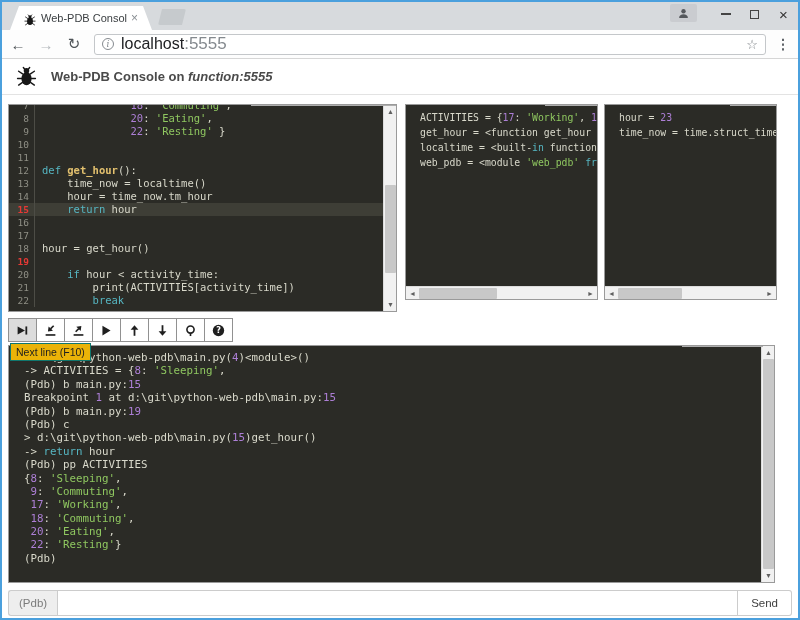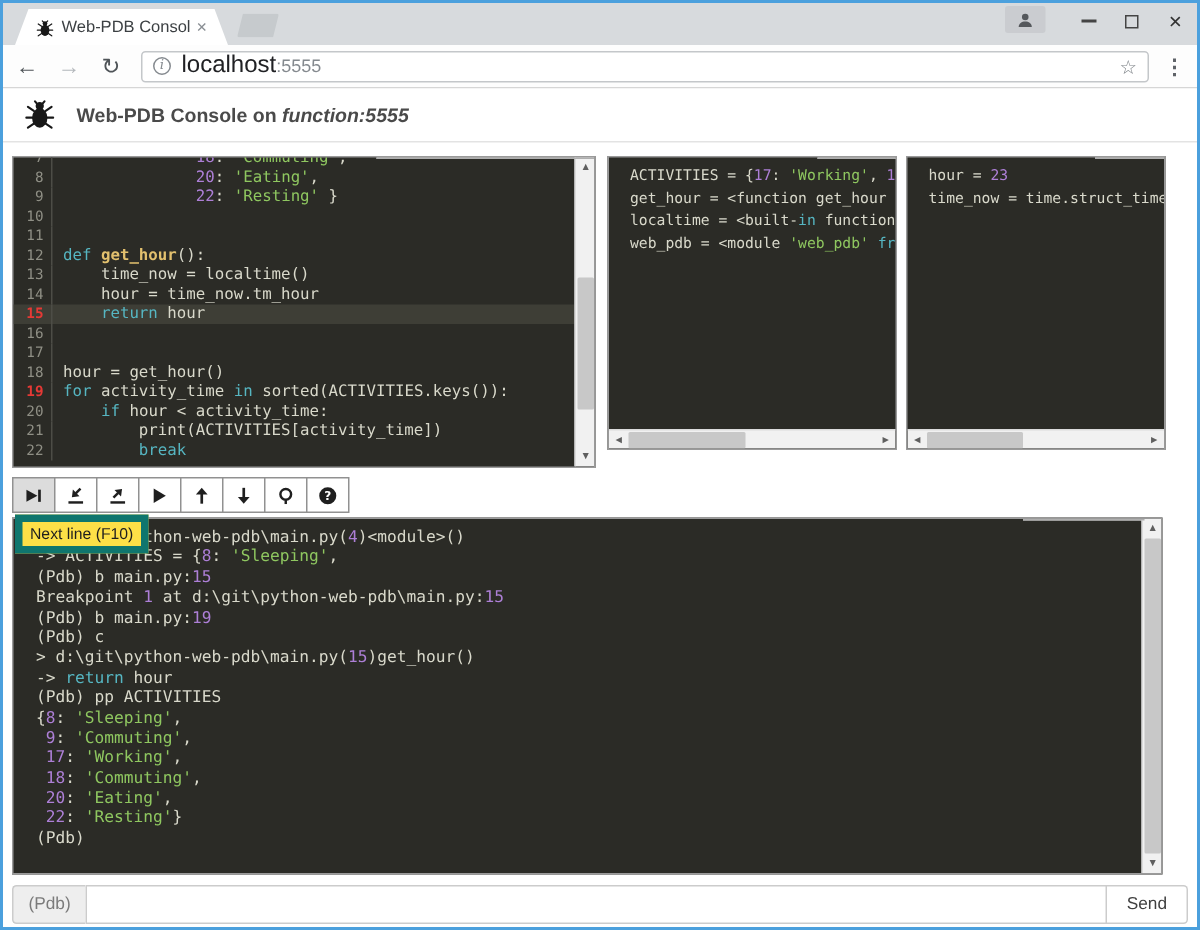--- a/index.html
+++ b/index.html
@@ -25,21 +25,21 @@
 
   .toolbar { position:absolute; left:0; top:28px; width:796px; height:29px; background:#fdfdfd; border-bottom:1px solid #d6d6d6;
              display:flex; align-items:center; }
   .navbtn { width:24px; height:24px; display:flex; align-items:center; justify-content:center; font-size:15px; color:#4f5458; margin-left:4px; }
   .navbtn.disabled { color:#b4b8bc; }
   .addressbar { flex:1; height:21px; margin:0 6px 0 8px; border:1px solid #c4c7ca; border-radius:3px; background:#fff;
                 display:flex; align-items:center; padding:0 7px; }
   .info-badge { width:12px; height:12px; border-radius:50%; border:1px solid #868b90; color:#868b90;
                 font-family:"DejaVu Serif", serif; font-style:italic; font-size:9px; line-height:10px; text-align:center; margin-right:7px; flex:0 0 auto;}
   .url-host { font-size:16px; color:#202124; }
-  .url-port { font-size:12px; color:#84898e; }
+  .url-port { font-size:17px; color:#84898e; }
   .star { margin-left:auto; font-size:13px; color:#7d8287; }
   .menu-btn { width:22px; height:24px; display:flex; align-items:center; justify-content:center;
               font-size:14px; color:#5f6368; margin-right:4px; font-weight:bold; }
 
   
   .page-header { position:absolute; left:0; top:57px; width:796px; height:36px; background:#fff; border-bottom:1px solid #e3e3e3;
                  display:flex; align-items:center; }
   .bug-big { width:21px; height:21px; margin-left:14px; }
   .page-title { margin-left:14px; font-size:13px; font-weight:bold; color:#4a4a4a; }
   .page-title .host { font-style:italic; }
@@ -77,21 +77,21 @@
   .locals-panel { left:602px; width:173px; }
 
   
   .dbg-toolbar { position:absolute; left:6px; top:316px; display:flex; z-index:4; }
   .dbg-btn { width:29px; height:24px; border:1px solid #919191; background:#fff; margin-left:-1px;
              display:flex; align-items:center; justify-content:center; cursor:pointer; }
   .dbg-btn:first-child { margin-left:0; }
   .dbg-btn.hovered { background:#dcdcdc; }
   .dbg-btn svg { width:13px; height:13px; }
 
-  .tooltip { position:absolute; left:8px; top:341px; background:#fde047; border:5px solid #0f766e; color:#1e1e1e;
+  .tooltip { position:absolute; left:8px; top:341px; background:#eab308; border:1px solid #0f766e; color:#1e1e1e;
              font-size:10.5px; padding:2px 5px; z-index:6; white-space:nowrap; }
 
   
   .console-panel { left:6px; top:343px; width:767px; height:238px; display:flex; }
   .console-area { flex:1; overflow:hidden; padding:5px 8px; }
   .console-area .cline { height:13.4px; line-height:13.4px; font-size:10.8px; }
 
   
   .input-row { position:absolute; left:6px; top:588px; width:784px; height:26px; display:flex; }
   .input-addon { background:#eee; border:1px solid #ccc; border-right:none; border-radius:3px 0 0 3px;
@@ -197,21 +197,21 @@
           <div class="cline"><span class="gut">9</span><span class="ctext"><span class="tk-p">              </span><span class="tk-n">22</span><span class="tk-p">: </span><span class="tk-s">'Resting'</span><span class="tk-p"> }</span></span></div>
           <div class="cline"><span class="gut">10</span><span class="ctext"></span></div>
           <div class="cline"><span class="gut">11</span><span class="ctext"></span></div>
           <div class="cline"><span class="gut">12</span><span class="ctext"><span class="tk-k">def</span><span class="tk-p"> </span><span class="tk-f">get_hour</span><span class="tk-p">():</span></span></div>
           <div class="cline"><span class="gut">13</span><span class="ctext"><span class="tk-p">    time_now = localtime()</span></span></div>
           <div class="cline"><span class="gut">14</span><span class="ctext"><span class="tk-p">    hour = time_now.tm_hour</span></span></div>
           <div class="cline current"><span class="gut red">15</span><span class="ctext"><span class="tk-p">    </span><span class="tk-k">return</span><span class="tk-p"> hour</span></span></div>
           <div class="cline"><span class="gut">16</span><span class="ctext"></span></div>
           <div class="cline"><span class="gut">17</span><span class="ctext"></span></div>
           <div class="cline"><span class="gut">18</span><span class="ctext"><span class="tk-p">hour = get_hour()</span></span></div>
-          <div class="cline"><span class="gut red">19</span><span class="ctext"><span class="tk-k">for</span><span class="tk-p"> activity_time </span><span class="tk-k">in</span><span class="tk-p"> sorted(ACTIVITIES.keys()):</span></span></div>
+          <div class="cline"><span class="gut red">19</span></div>
           <div class="cline"><span class="gut">20</span><span class="ctext"><span class="tk-p">    </span><span class="tk-k">if</span><span class="tk-p"> hour &lt; activity_time:</span></span></div>
           <div class="cline"><span class="gut">21</span><span class="ctext"><span class="tk-p">        print(ACTIVITIES[activity_time])</span></span></div>
           <div class="cline"><span class="gut">22</span><span class="ctext"><span class="tk-p">        </span><span class="tk-k">break</span></span></div>
         </div>
     </div>
     <div class="vscroll">
       <div class="sb-btn up">▲</div>
       <div class="sb-vthumb" style="top:80px; height:88px;"></div>
       <div class="sb-btn down">▼</div>
     </div>

